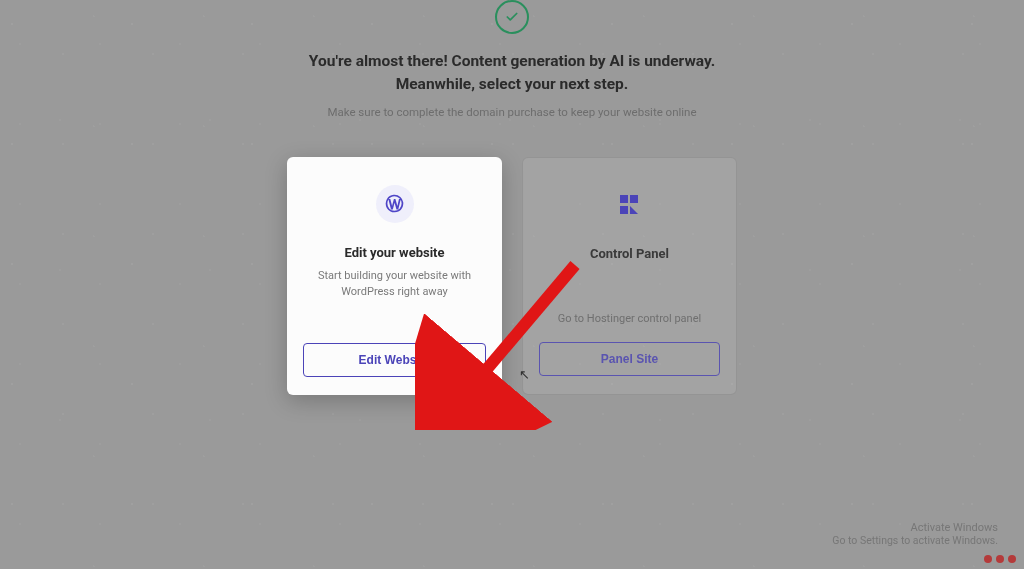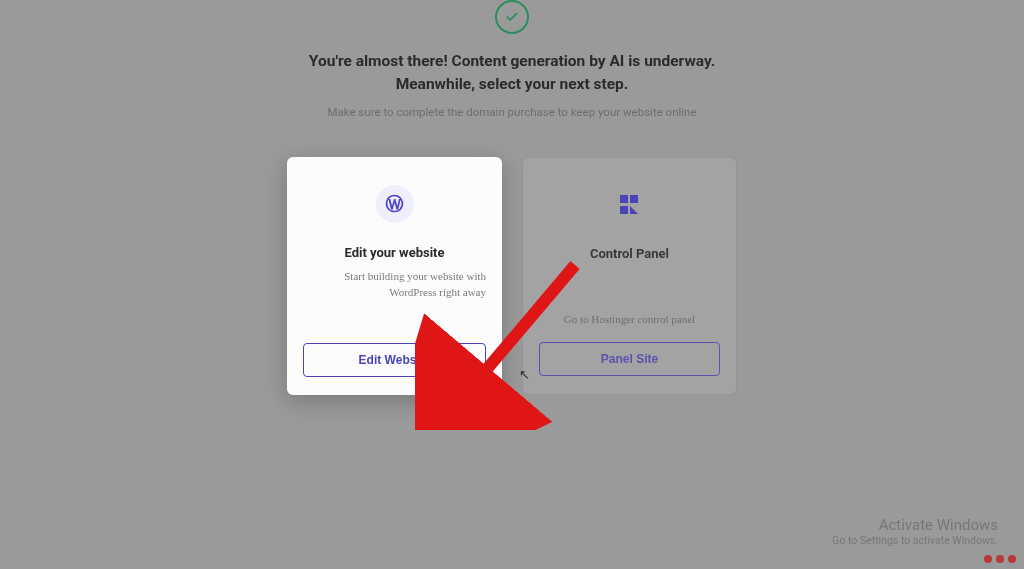--- a/index.html
+++ b/index.html
@@ -104,24 +104,23 @@
       font-size: 13px;
       font-weight: 700;
       color: #2a2a2a;
       margin-bottom: 8px;
       text-align: center;
     }
     .card.right .card-title { color: #3a3a3a; }
     .card-desc {
       font-size: 11px;
       color: #7a7a7a;
-      text-align: right;
+      text-align: center;
       line-height: 1.5;
       flex-grow: 1;
-      font-family: Liberation Serif, serif;
     }
     .card.right .card-desc { color: #6f6f6f; margin-top: 42px; }
     .card-btn {
       width: 100%;
       height: 34px;
       border: 1px solid #4b44b8;
       background: transparent;
       color: #4b44b8;
       font-size: 12px;
       font-weight: 600;
@@ -140,21 +139,21 @@
       pointer-events: none;
     }
     
     .watermark {
       position: absolute;
       right: 26px;
       bottom: 22px;
       text-align: right;
       color: rgba(90,90,90,0.55);
     }
-    .watermark .l1 { font-size: 15px; }
+    .watermark .l1 { font-size: 11px; }
     .watermark .l2 { font-size: 10.5px; }
     
     .dots {
       position: absolute;
       right: 8px;
       bottom: 6px;
       display: flex;
       gap: 4px;
     }
     .dots span {

